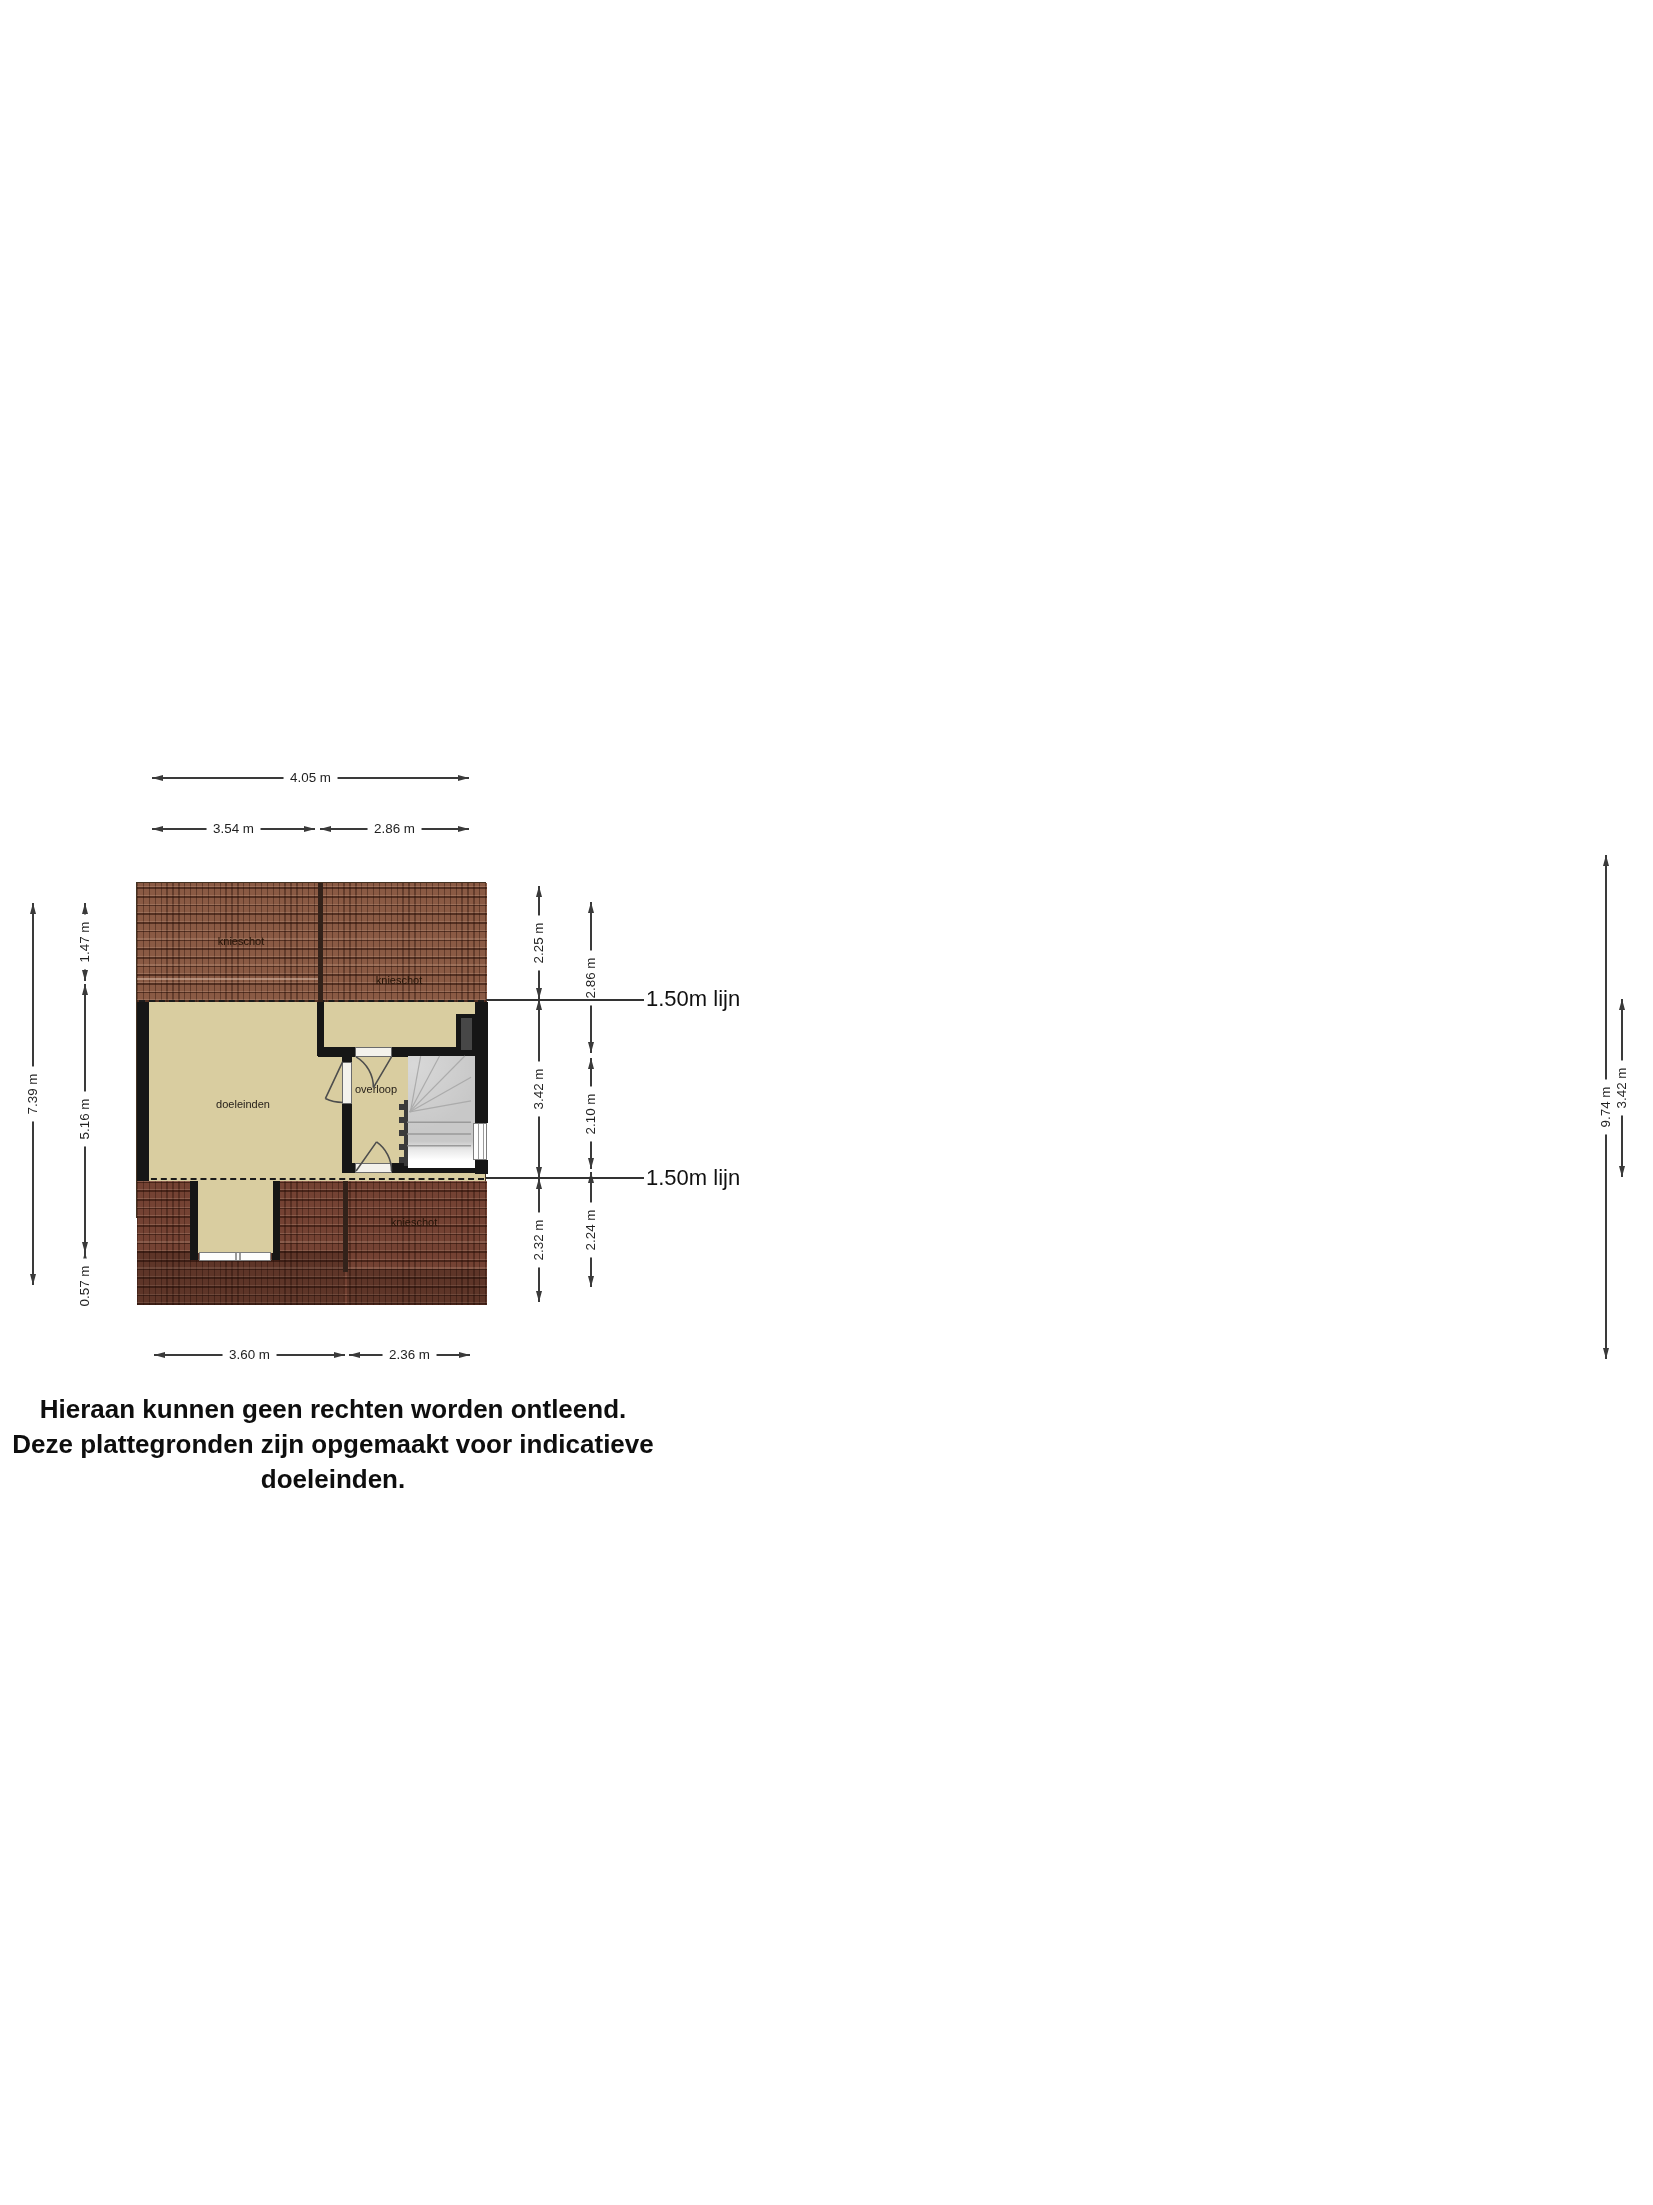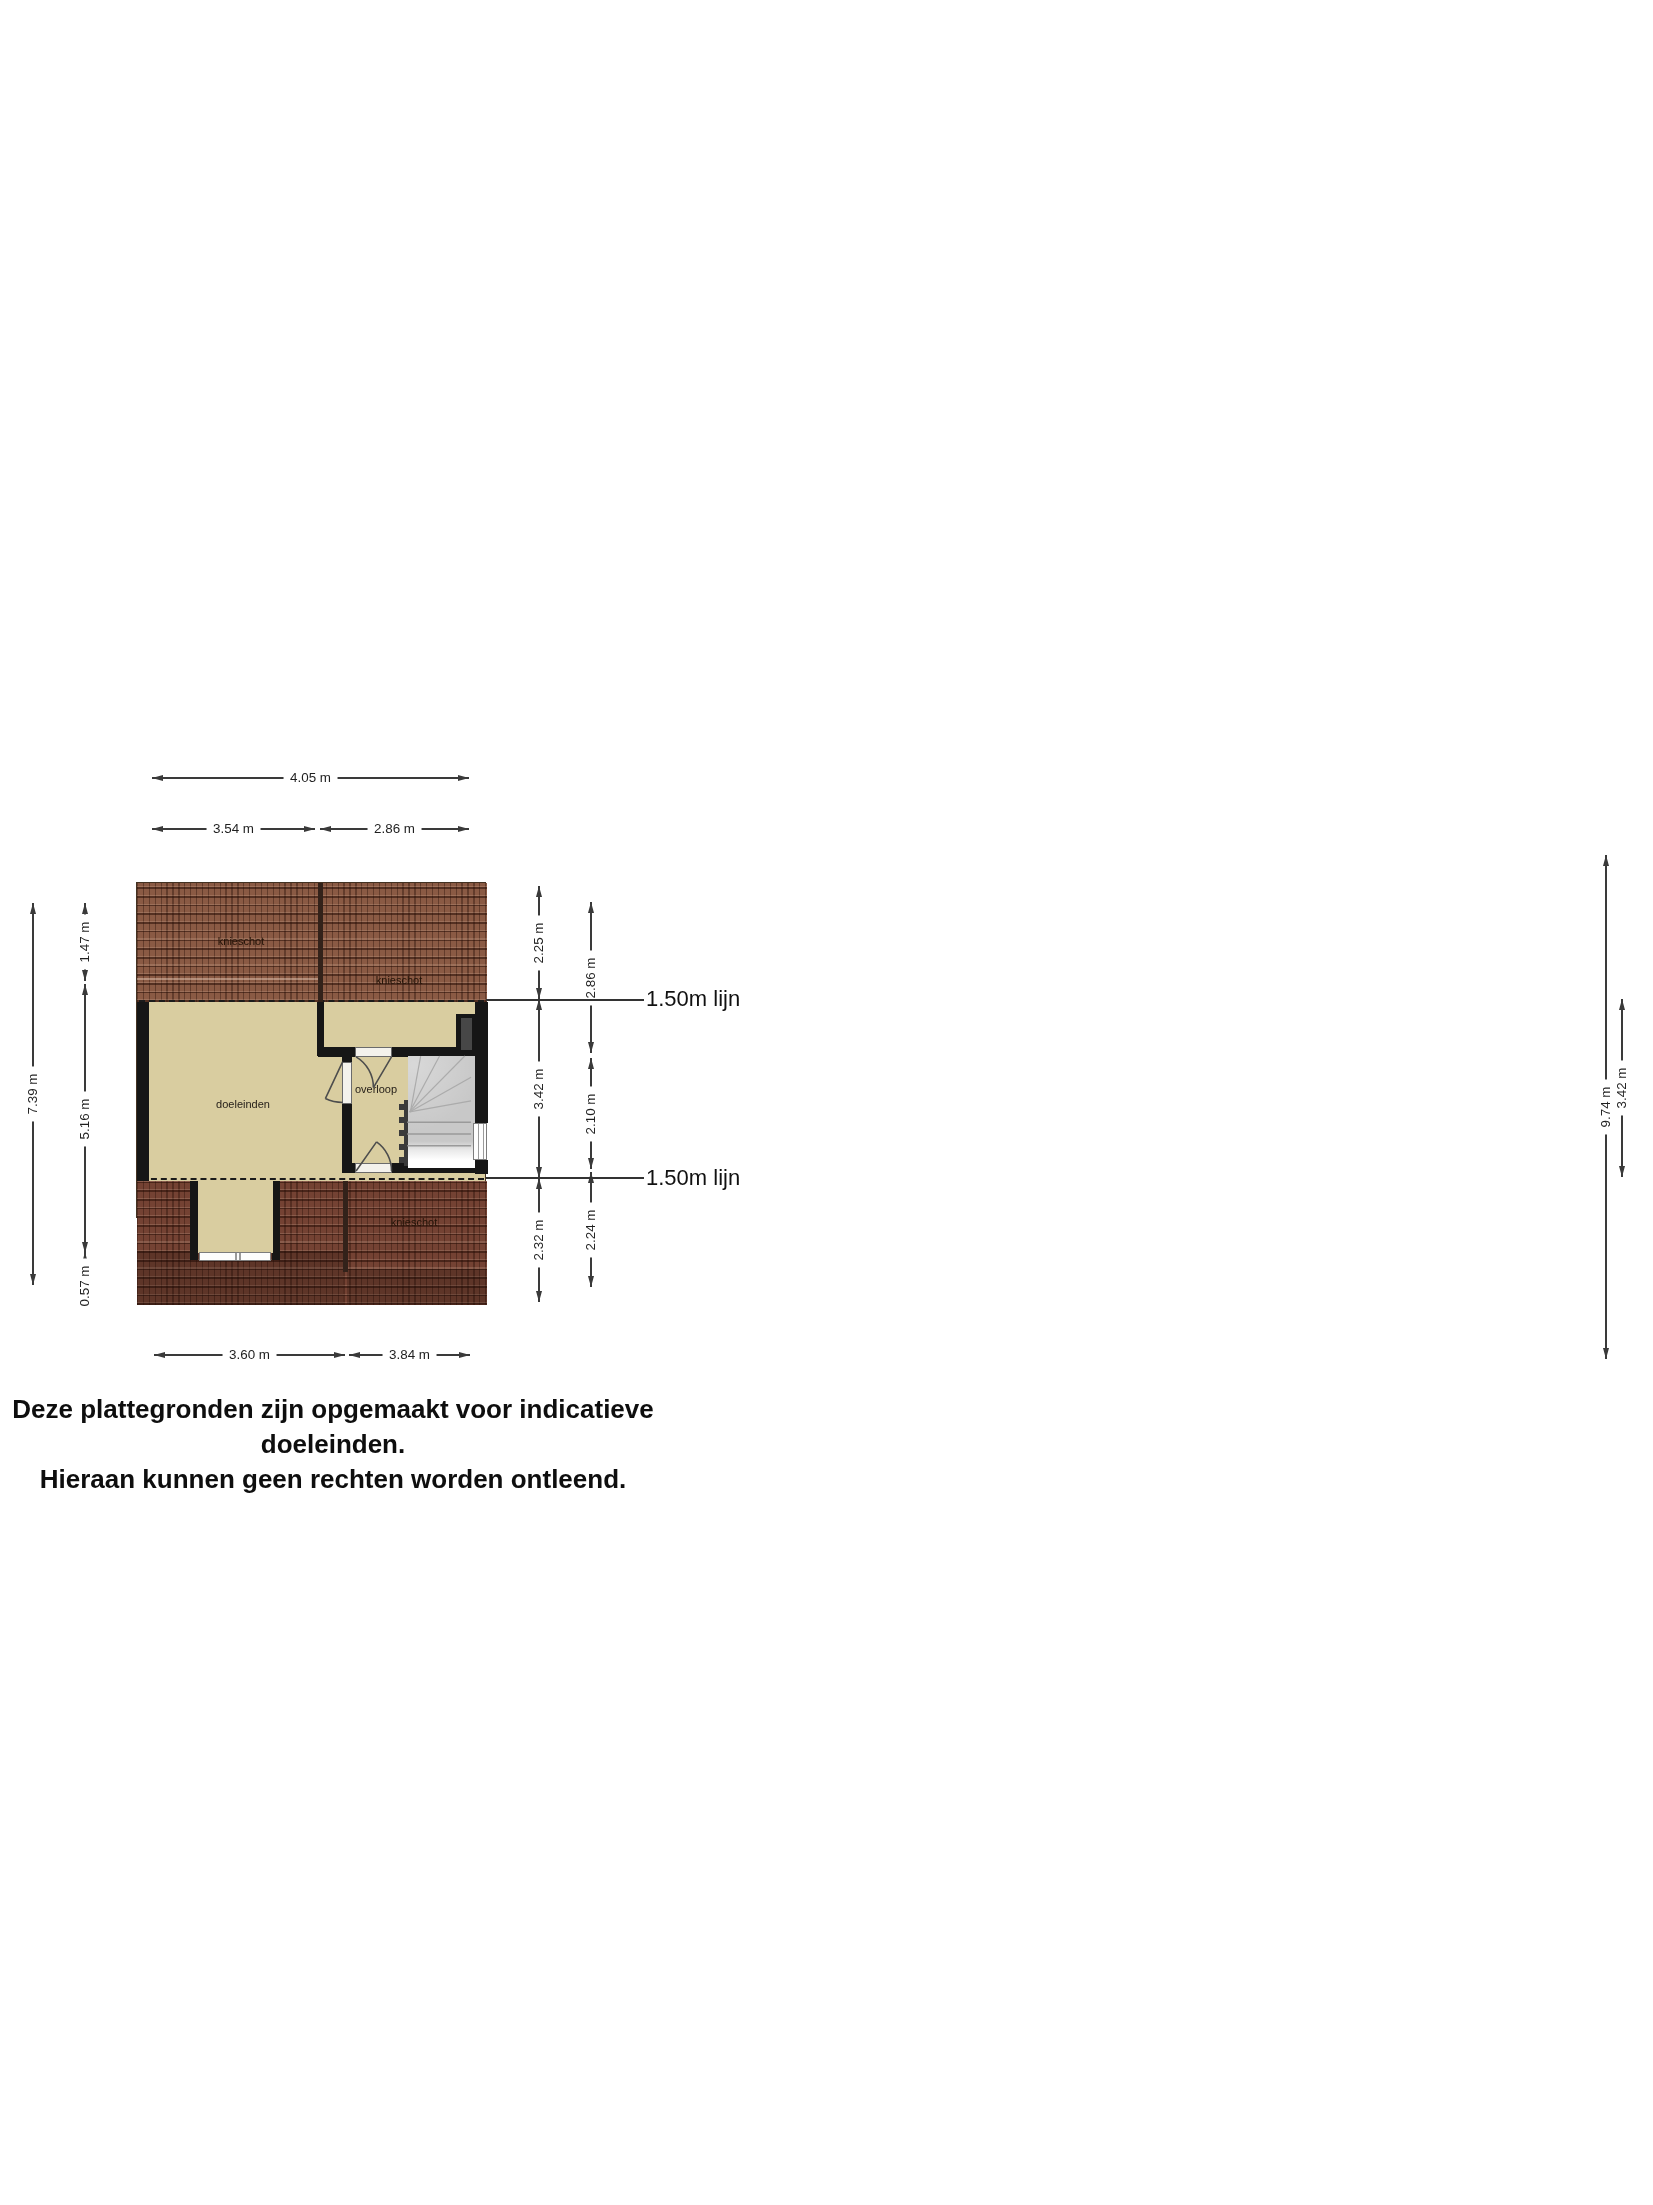--- a/index.html
+++ b/index.html
@@ -72,21 +72,21 @@
 <div class="dim-h" style="left:154px;top:1355px;width:191px">
   <div class="dline"></div>
   <div class="arr-l"></div>
   <div class="arr-r"></div>
   <span class="dlabel">3.60 m</span>
 </div>
 <div class="dim-h" style="left:349px;top:1355px;width:121px">
   <div class="dline"></div>
   <div class="arr-l"></div>
   <div class="arr-r"></div>
-  <span class="dlabel">3.84 m</span>
+  <span class="dlabel">2.36 m</span>
 </div>
 
 <div class="dim-v" style="left:33px;top:903px;height:382px">
   <div class="dline"></div>
   <div class="arr-u"></div>
   <div class="arr-d"></div>
   <span class="dlabel">7.39 m</span>
 </div>
 <div class="dim-v" style="left:85px;top:903px;height:78px">
   <div class="dline"></div>
@@ -232,16 +232,16 @@
     <path d="M 452 1487 L 478 1450 M 478 1450 A 45 45 0 0 1 497 1487"></path>
   </g>
 </svg>
 
 <div class="leader" style="left:486px;top:999px;width:158px"></div>
 <span class="lijn-label" style="left:646px;top:999px">1.50m lijn</span>
 <div class="leader" style="left:486px;top:1177px;width:158px"></div>
 <span class="lijn-label" style="left:646px;top:1178px">1.50m lijn</span>
 
 <div class="disclaimer">
+  <div>Hieraan kunnen geen rechten worden ontleend.</div>
   <div>Deze plattegronden zijn opgemaakt voor indicatieve doeleinden.</div>
-  <div>Hieraan kunnen geen rechten worden ontleend.</div>
 </div>
 
 
 </body></html>

